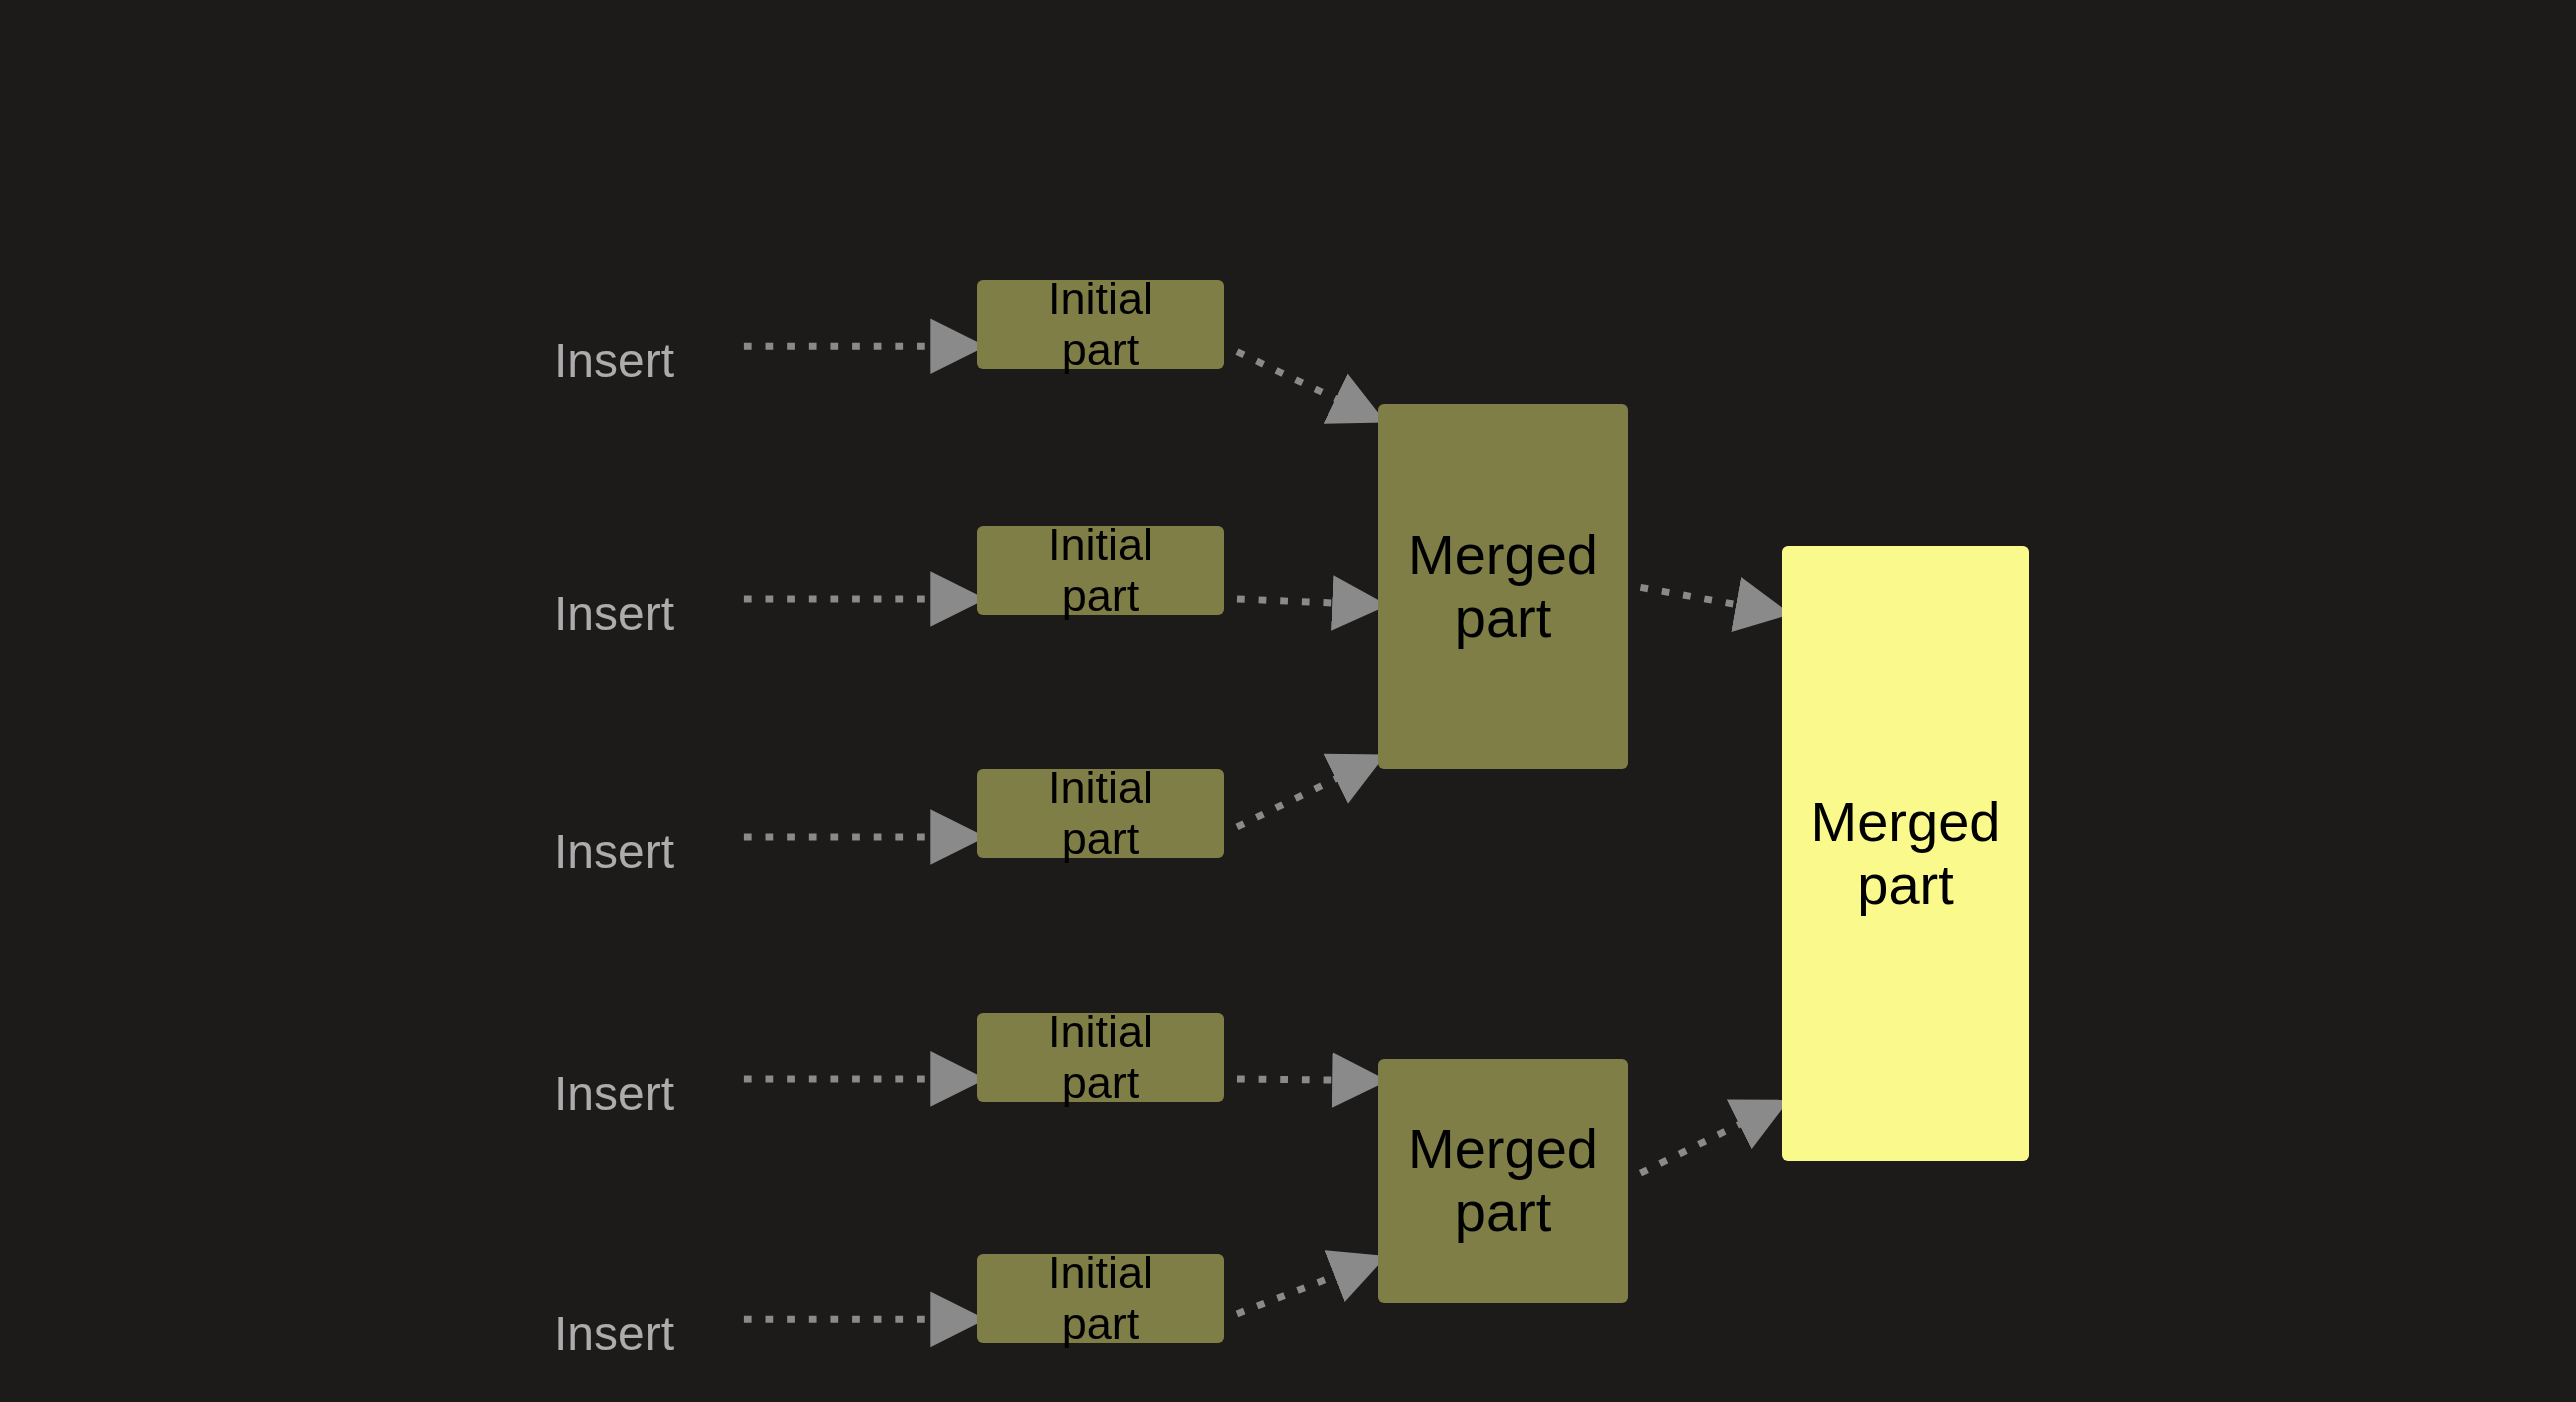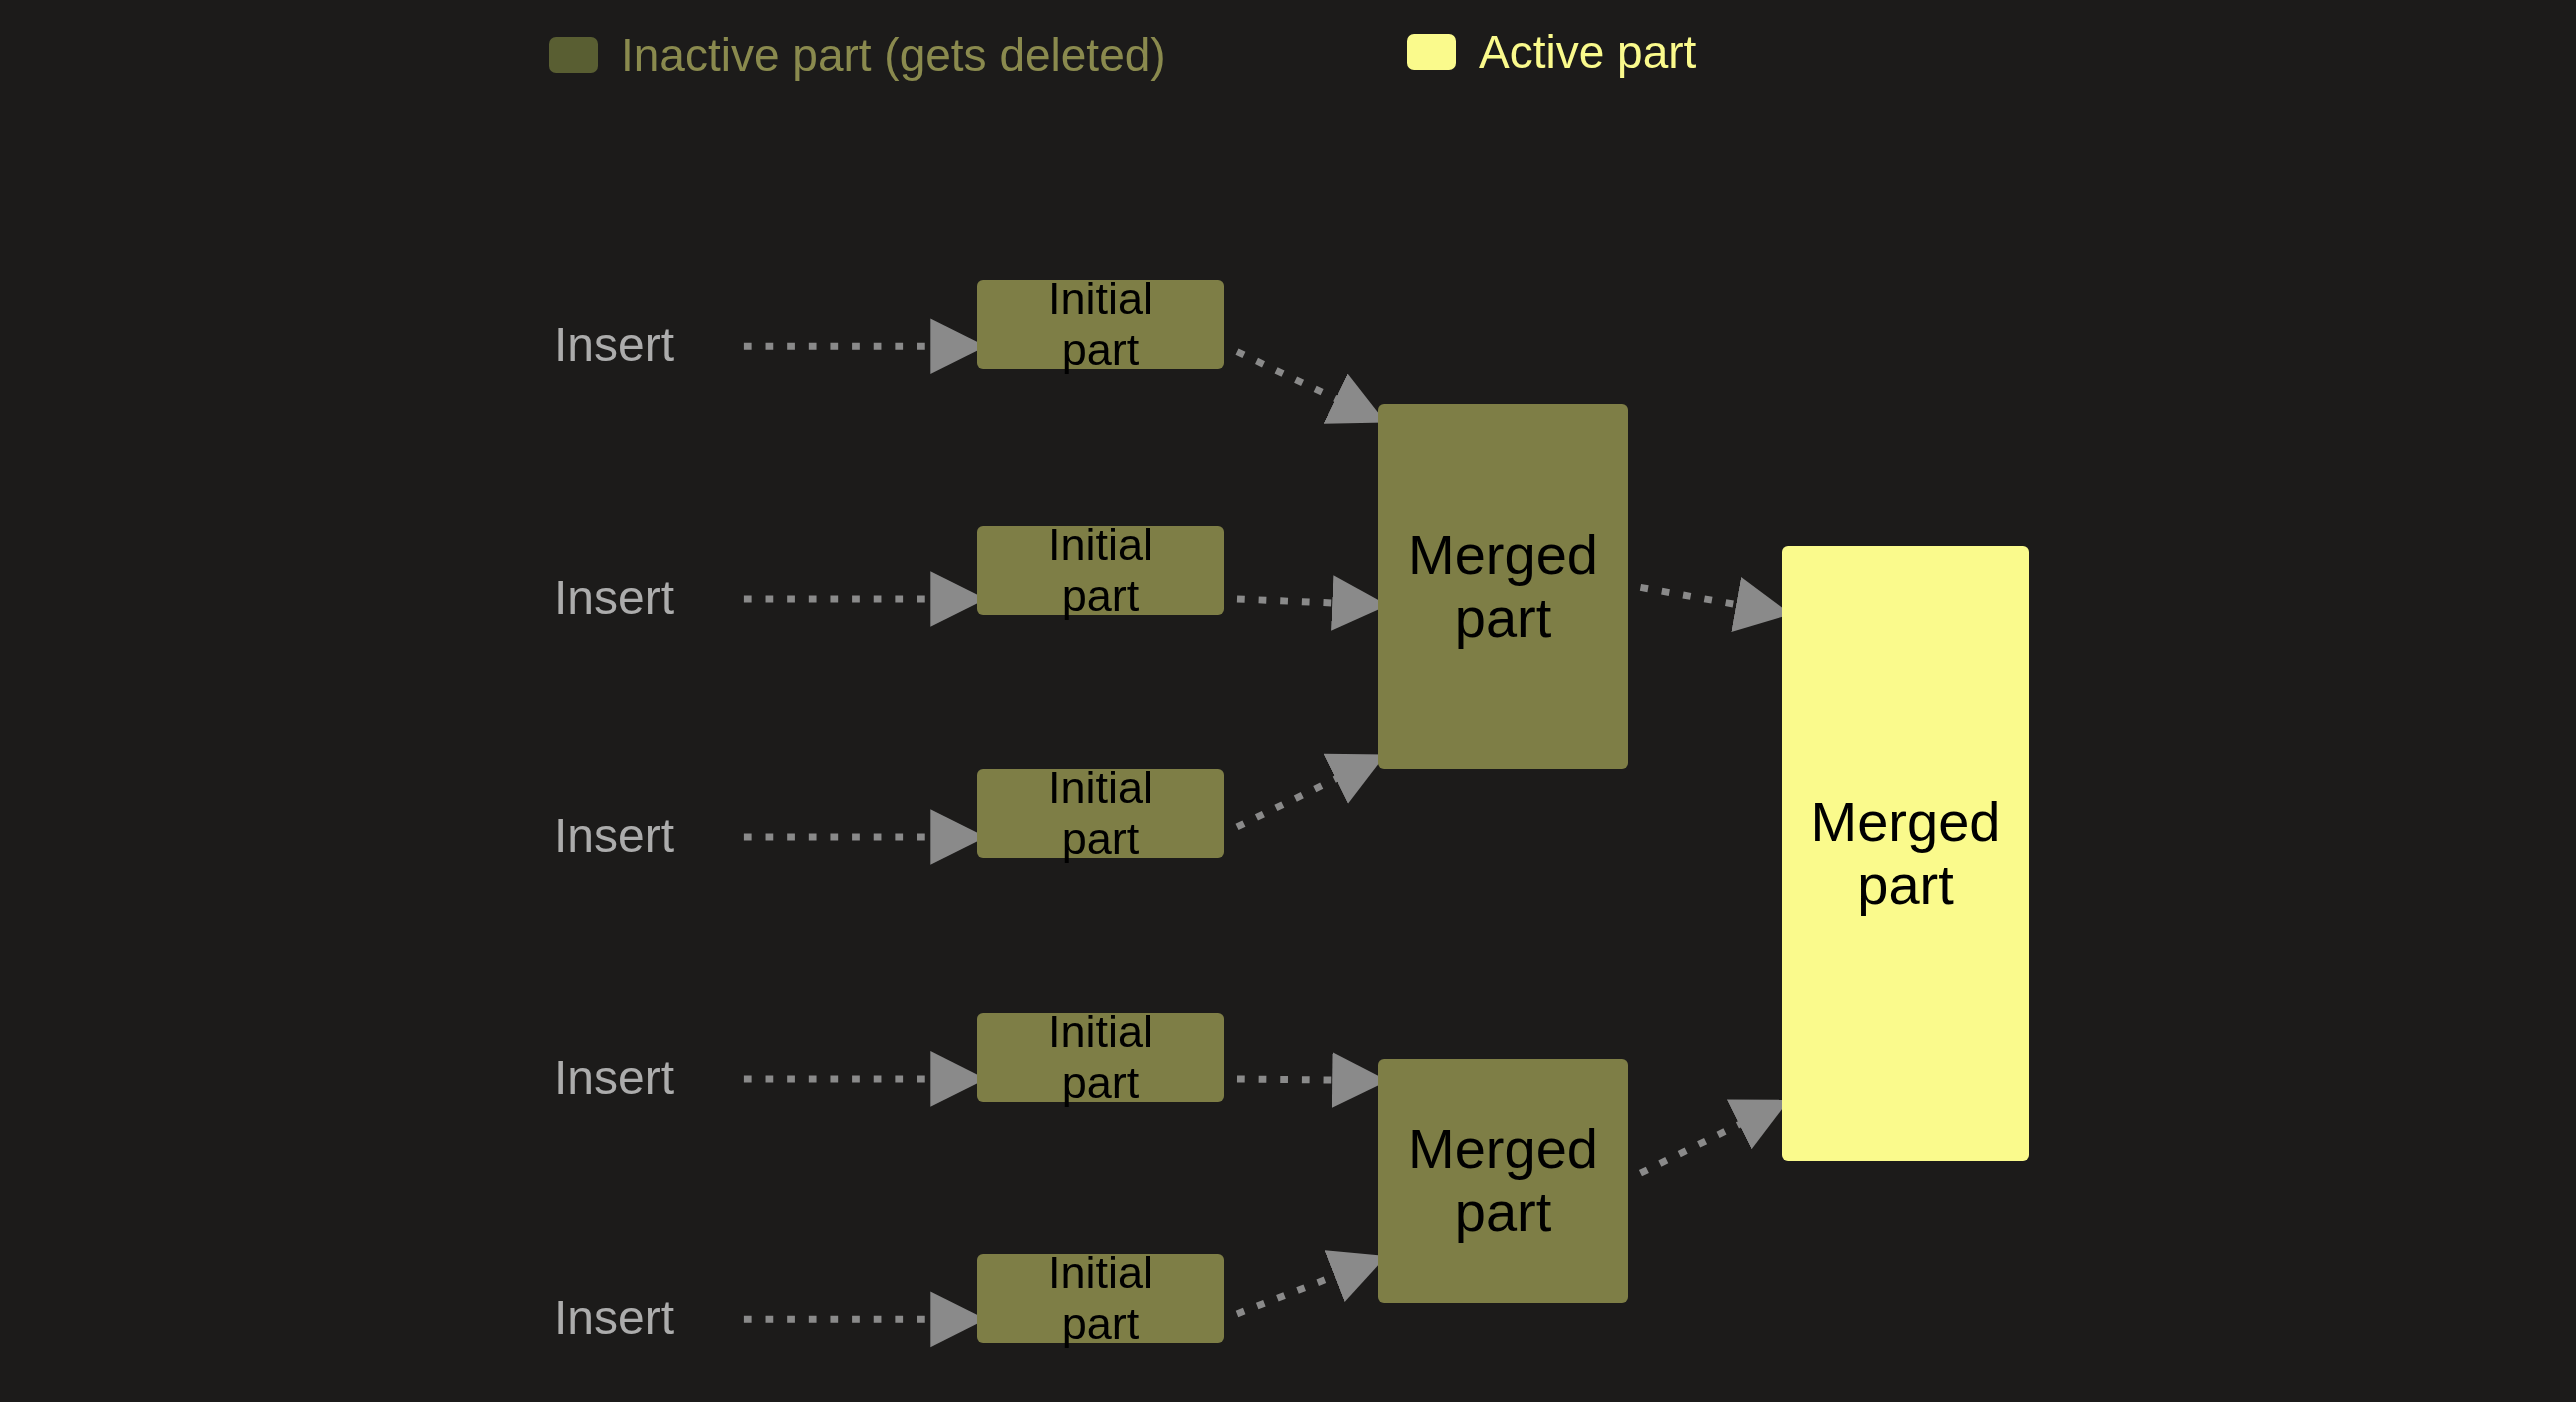--- a/index.html
+++ b/index.html
@@ -64,47 +64,38 @@
   .node.active   { background: #fafa8c; }
   .node.big .node-label { font-size: 56px; }
 
   
   .insert-label {
     position: absolute;
     font-size: 48px;
     line-height: 1;
     color: #acacac;
     white-space: nowrap;
+    margin-top: 16px;
   }
 
   
   #arrow-layer {
     position: absolute;
     left: 0;
     top: 0;
     width: 2576px;
     height: 1402px;
     pointer-events: none;
   }
 </style>
 </head>
 <body>
 
 <div id="canvas" style="background: rgb(28, 27, 26);">
 
-  <div id="legend">
-    <div class="legend-group" id="legend-inactive">
-      <span class="legend-swatch" id="sw-inactive" style="background: rgb(89, 94, 50);"></span>
-      <span class="legend-label" id="lb-inactive" style="color: rgb(138, 138, 78);">Inactive part (gets deleted)</span>
-    </div>
-    <div class="legend-group" id="legend-active">
-      <span class="legend-swatch" id="sw-active" style="background: rgb(250, 250, 140);"></span>
-      <span class="legend-label" id="lb-active" style="color: rgb(250, 250, 140);">Active part</span>
-    </div>
-  </div>
 
   <svg id="arrow-layer" viewBox="0 0 3332 1814" xmlns="http://www.w3.org/2000/svg">
     <defs>
       <marker id="ah" markerWidth="10" markerHeight="10" refX="1.2" refY="4" orient="auto" markerUnits="strokeWidth">
         <path d="M0,0 L0,8 L8,4 z" fill="#8a8a8a"></path>
       </marker>
     </defs>
     <g id="arrow-lines">
         <line x1="962" y1="448" x2="1214" y2="448" stroke="#8a8a8a" stroke-width="9" stroke-dasharray="10 18" stroke-linecap="butt" marker-end="url(#ah)"></line>
         <line x1="962" y1="775" x2="1214" y2="775" stroke="#8a8a8a" stroke-width="9" stroke-dasharray="10 18" stroke-linecap="butt" marker-end="url(#ah)"></line>

